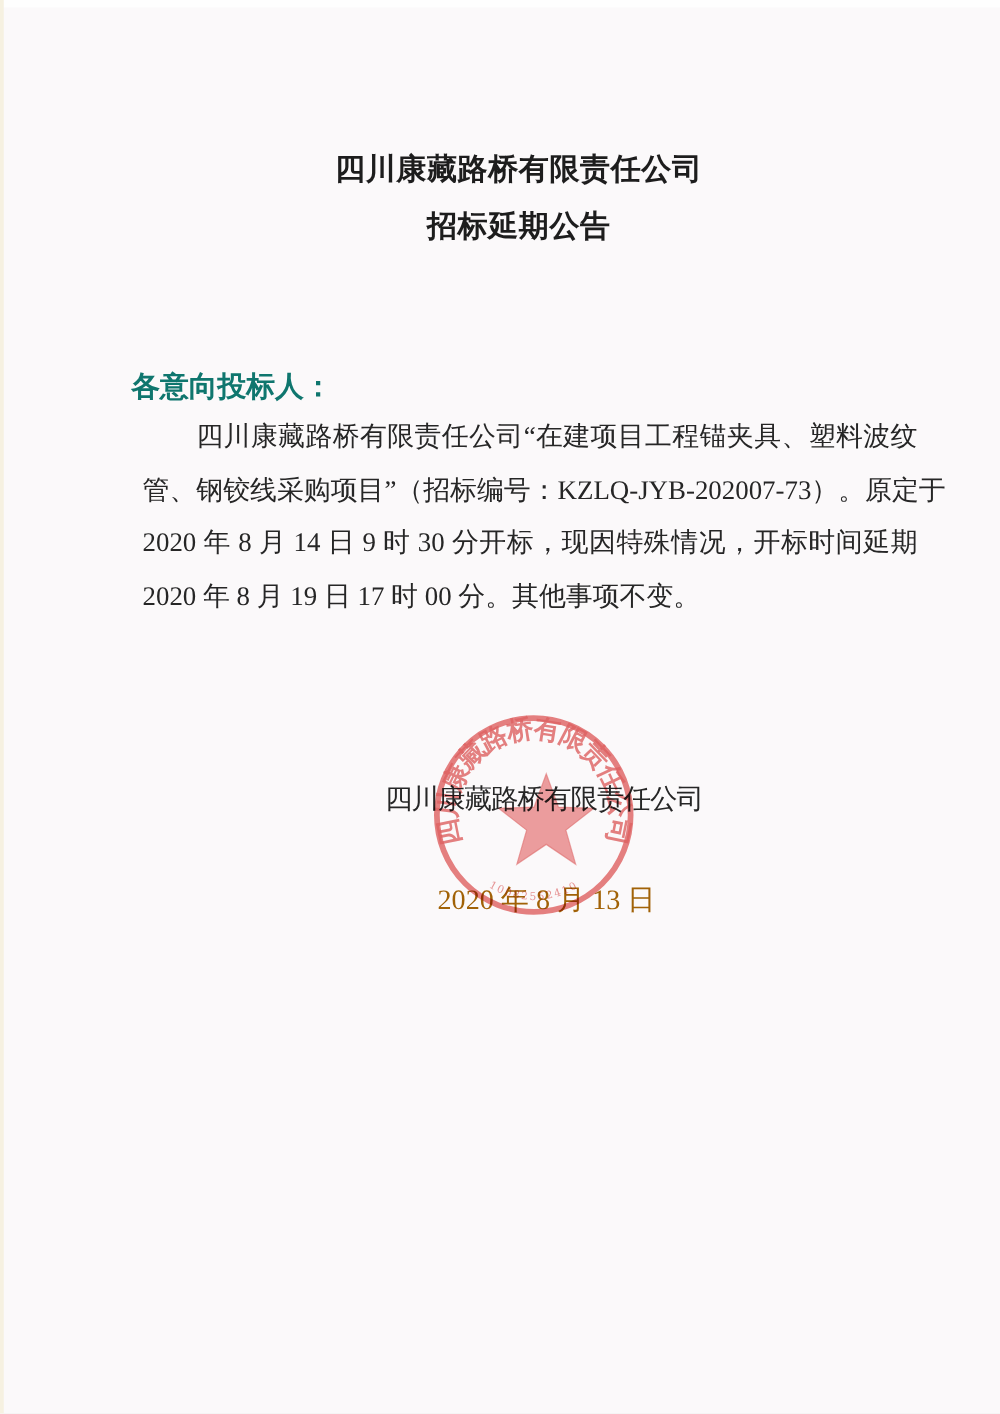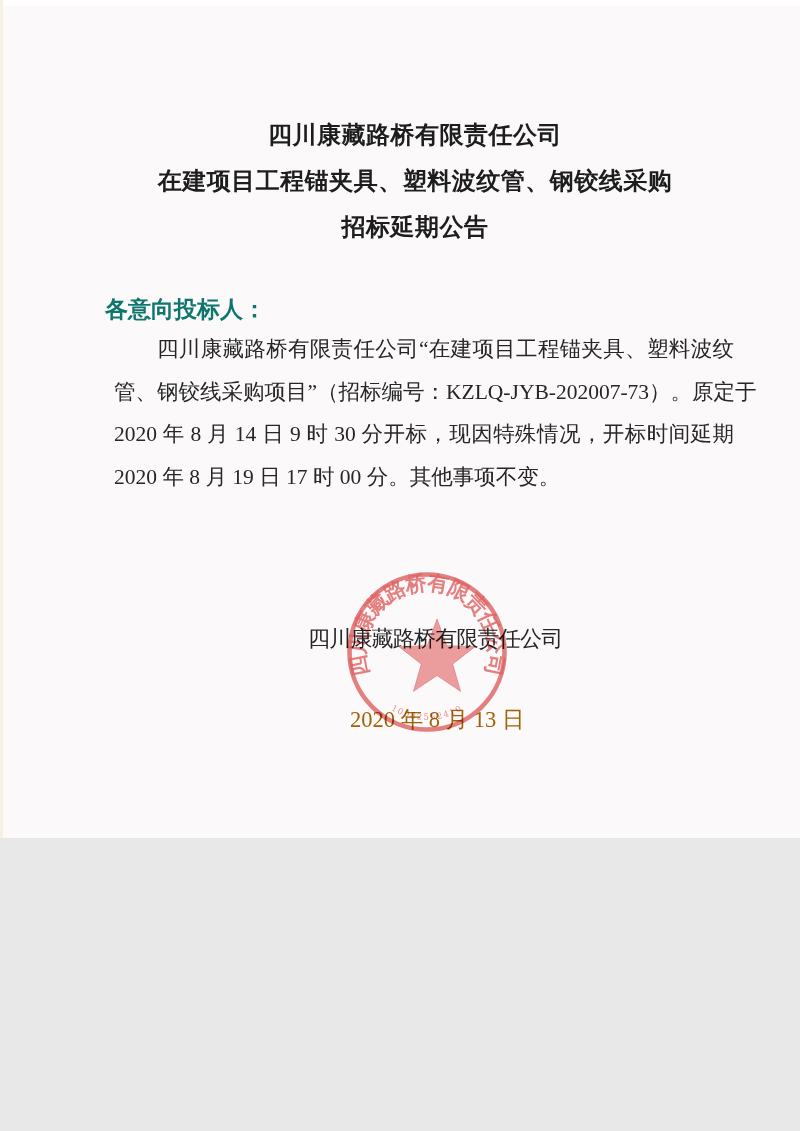--- a/index.html
+++ b/index.html
@@ -3,21 +3,21 @@
 <meta charset="utf-8">
 <style>
   html,body{margin:0;padding:0;}
   body{
     width:800px;height:1131px;
     background:#e8e8e8;
     font-family:"Liberation Serif","DejaVu Serif",serif;
   }
   .page{
     position:relative;
-    width:800px;height:838px;
+    width:800px;height:1131px;
     background:#fbf9fa;
     overflow:hidden;
     color:#242424;
   }
   .edge-top{position:absolute;left:0;top:0;width:800px;height:6px;background:#fefefe;}
   .edge-left{position:absolute;left:0;top:0;width:3px;height:1131px;background:#f6f1e1;}
 
   .title-block{
     position:absolute;left:105px;top:112px;width:620px;
     text-align:center;
@@ -65,21 +65,20 @@
 </style>
 </head>
 <body>
 
 <div class="page">
   <div class="edge-top"></div>
   <div class="edge-left"></div>
 
   <div class="title-block">
     <div>四川康藏路桥有限责任公司</div>
-    <div>在建项目工程锚夹具、塑料波纹管、钢铰线采购</div>
     <div>招标延期公告</div>
   </div>
 
   <div class="salutation">各意向投标人：</div>
 
   <div class="body-block">
     <div class="line j indent">四川康藏路桥有限责任公司“在建项目工程锚夹具、塑料波纹</div>
     <div class="line j">管、钢铰线采购项目”（招标编号：KZLQ-JYB-202007-73）。原定于</div>
     <div class="line j">2020 年 8 月 14 日 9 时 30 分开标，现因特殊情况，开标时间延期</div>
     <div class="line">2020 年 8 月 19 日 17 时 00 分。其他事项不变。</div>

